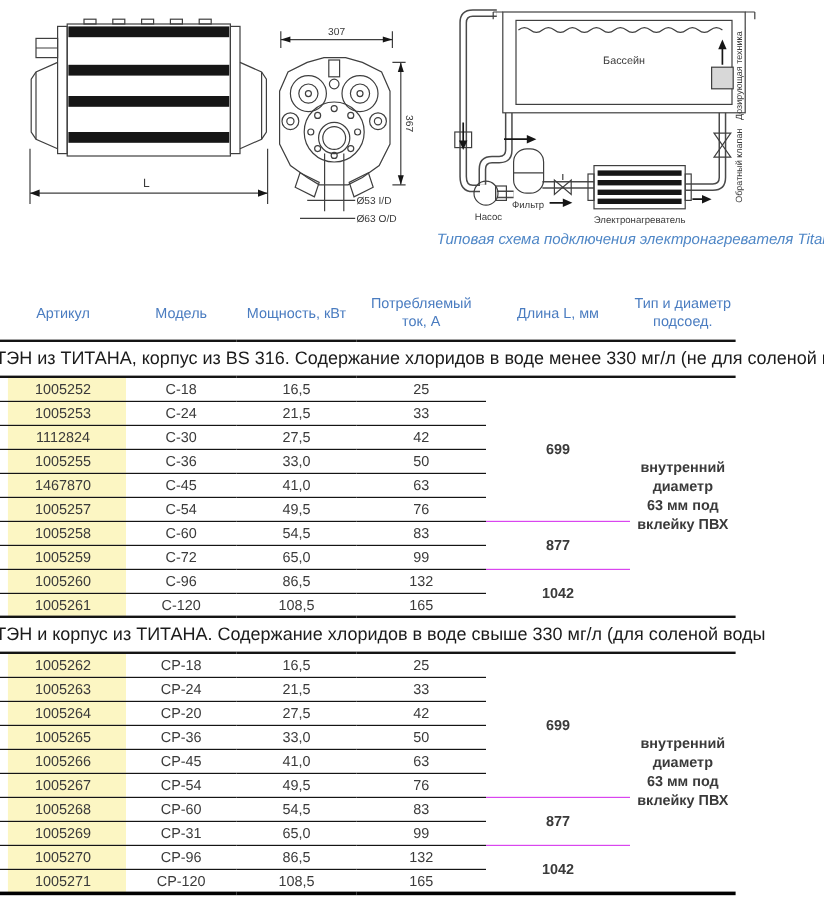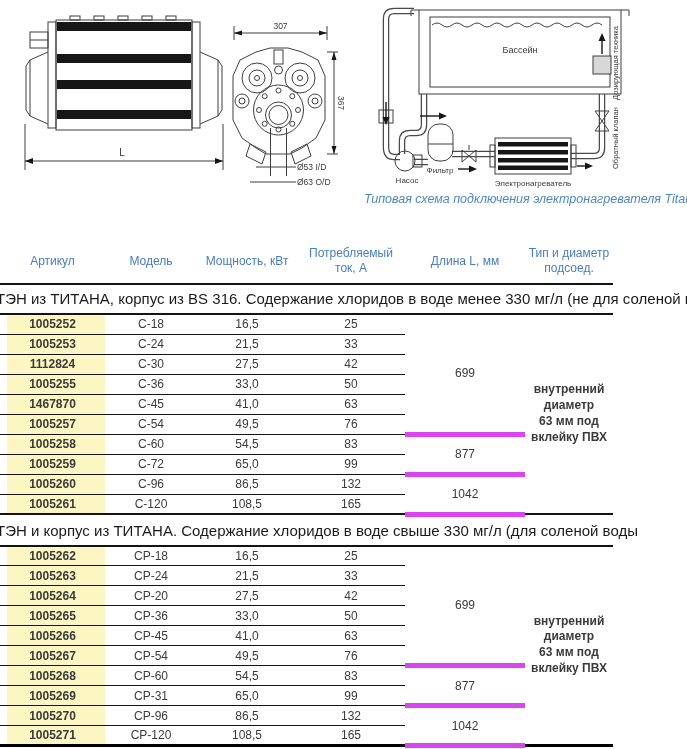--- a/index.html
+++ b/index.html
@@ -11,22 +11,22 @@
            font-size:12.5px;font-style:italic;color:#4e86c6;}
   table.catalog{position:absolute;left:0;top:222px;width:613px;table-layout:fixed;
                 border-collapse:collapse;border-bottom:3px solid #000;margin-top:20px;}
   table.catalog th{color:#4a7cc0;font-weight:normal;font-size:12px;line-height:1.25;
                    white-space:pre-line;vertical-align:middle;text-align:center;
                    padding:4px 0 7px;border-bottom:2px solid #141414;}
   table.catalog td{text-align:center;vertical-align:middle;font-size:12px;color:#3a3a3a;padding:0;}
   tr.data-row{height:20px;}
   .c-line{border-bottom:1px solid #141414;}
   .c-article{background:linear-gradient(to right,#ffffff 7px,#fcf6c3 7px);
-             font-weight:bold;color:#1b1b1b;}
-  .c-length{border-bottom:5px solid #d946ef;}
+             font-weight:normal;color:#1b1b1b;}
+  .c-length{border-bottom:1px solid #d946ef;font-weight:bold;}
   .c-type{white-space:pre-line;line-height:1.32;font-weight:bold;}
   .section-cell{border-top:2px solid #141414;border-bottom:2px solid #141414;padding:0;}
   .section-title{font-size:15px;color:#1b1b1b;white-space:nowrap;text-align:left;
                  padding:5px 0 6px;margin-left:-4px;}
   
   .po{fill:none;stroke:#4a4a4a;stroke-width:6.5;}
   .pi{fill:none;stroke:#ffffff;stroke-width:4;}
   .ln{fill:none;stroke:#3f3f3f;stroke-width:1;}
 </style>
 </head>

